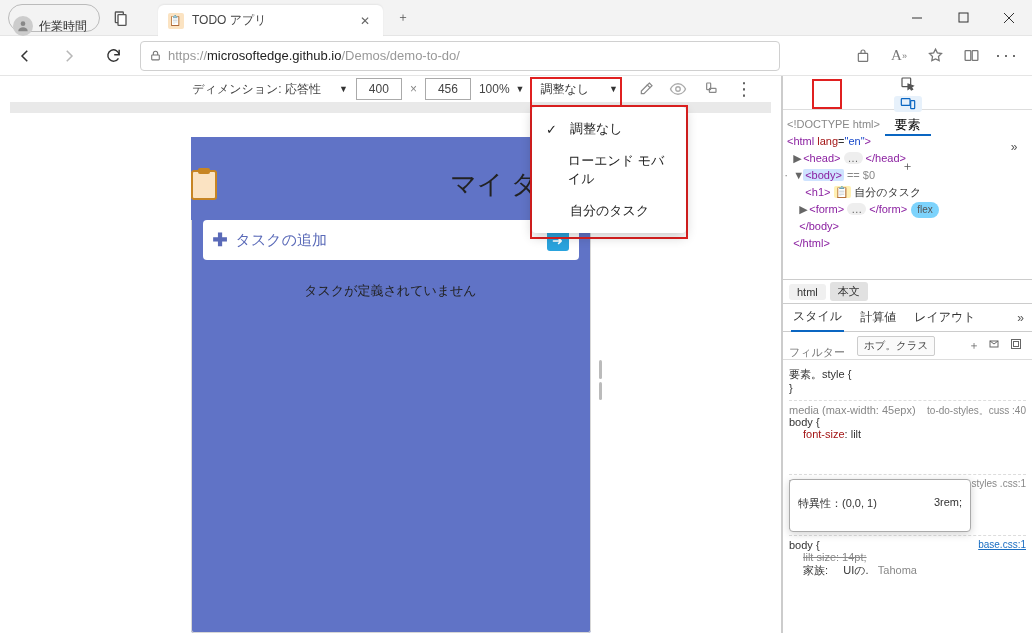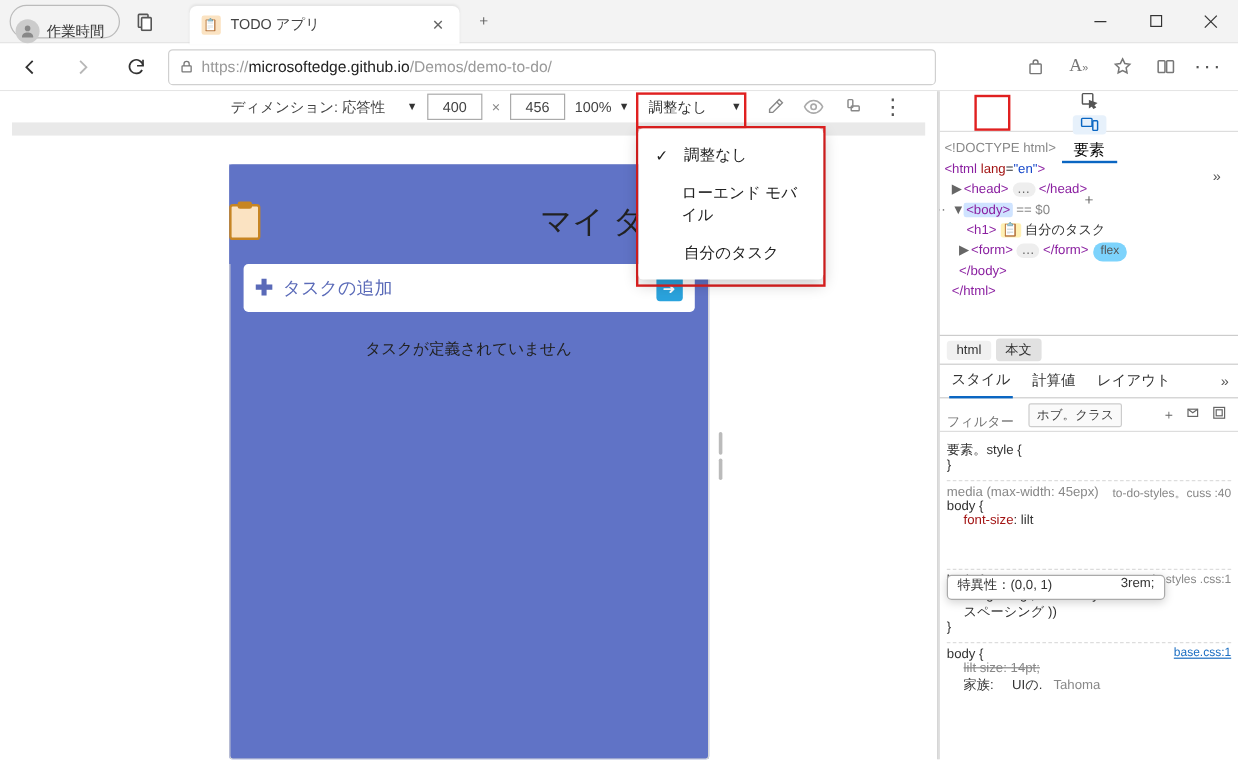--- a/index.html
+++ b/index.html
@@ -114,21 +114,21 @@
 .rule-block { padding: 3px 0 6px; border-bottom:1px dashed #ddd; position:relative;}
 .rule-selector { color:#333; }
 .rule-src { position:absolute; right:0; top:3px; font-size:10px; color:#888; }
 .rule-src a { color:#1b6ec2; text-decoration:underline;}
 .rule-body { padding-left: 14px; }
 .rule-body.strike { text-decoration: line-through; color:#888;}
 .propname { color:#a31515; }
 .propval { color:#333;}
 
 
-.spec-tooltip { position:absolute; left:0; top:78px; width:182px; background:#fff; border:1px solid #aaa; border-radius:4px; box-shadow:0 2px 8px rgba(0,0,0,.18); padding:0 8px; font-family: "Segoe UI", sans-serif; font-size:11px; z-index:20;}
+.spec-tooltip { position:absolute; left:0; top:78px; width:182px; background:#fff; border:1px solid #aaa; border-radius:4px; box-shadow:0 2px 8px rgba(0,0,0,.18); padding:16px 8px; font-family: "Segoe UI", sans-serif; font-size:11px; z-index:20;}
 .spec-tooltip .t-title{ color:#333; margin-bottom:4px; display:flex; justify-content:space-between;}
 
 
 .red-box.devtoggle { top: 79px; left: 812px; width: 30px; height: 30px; }
 
 svg { display:block; }
 </style>
 </head>
 <body>
 

